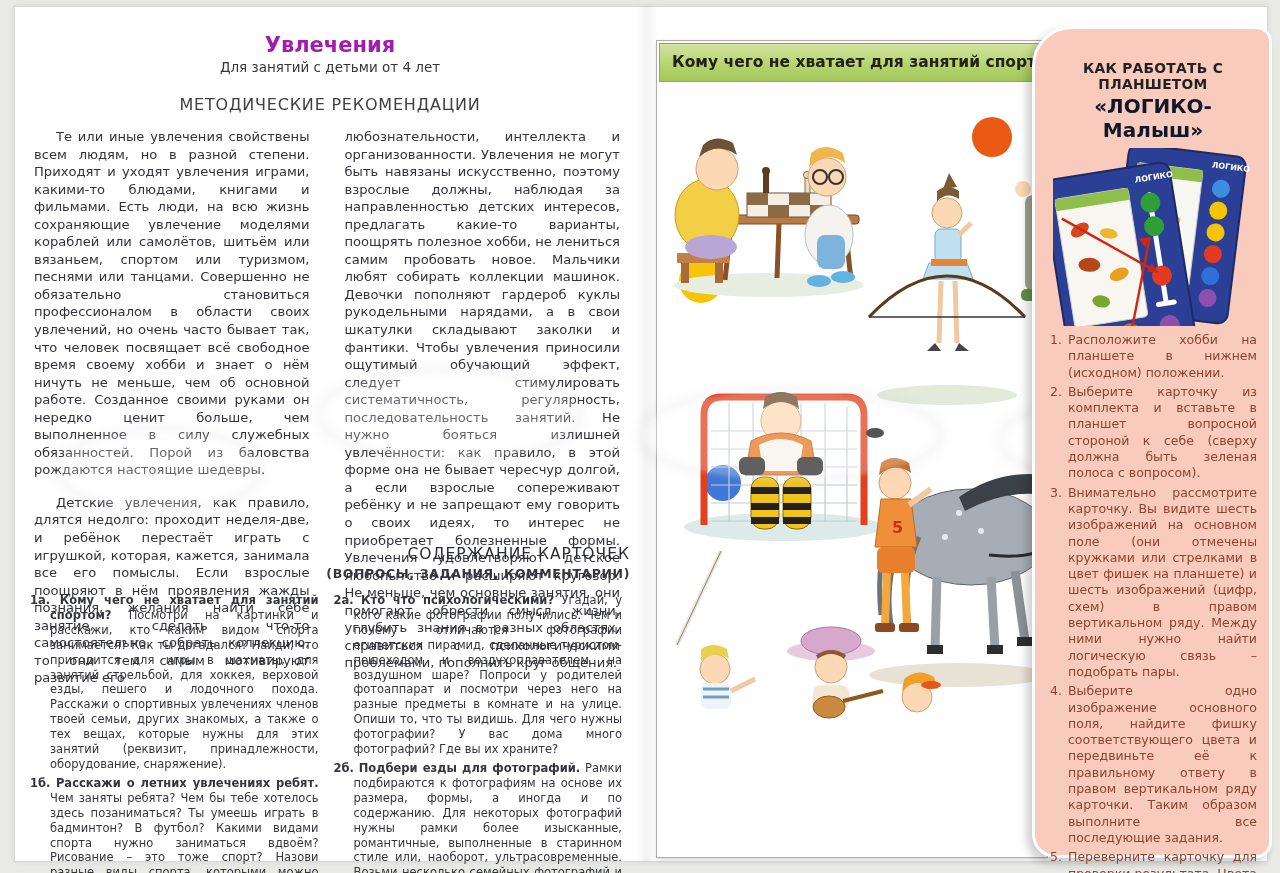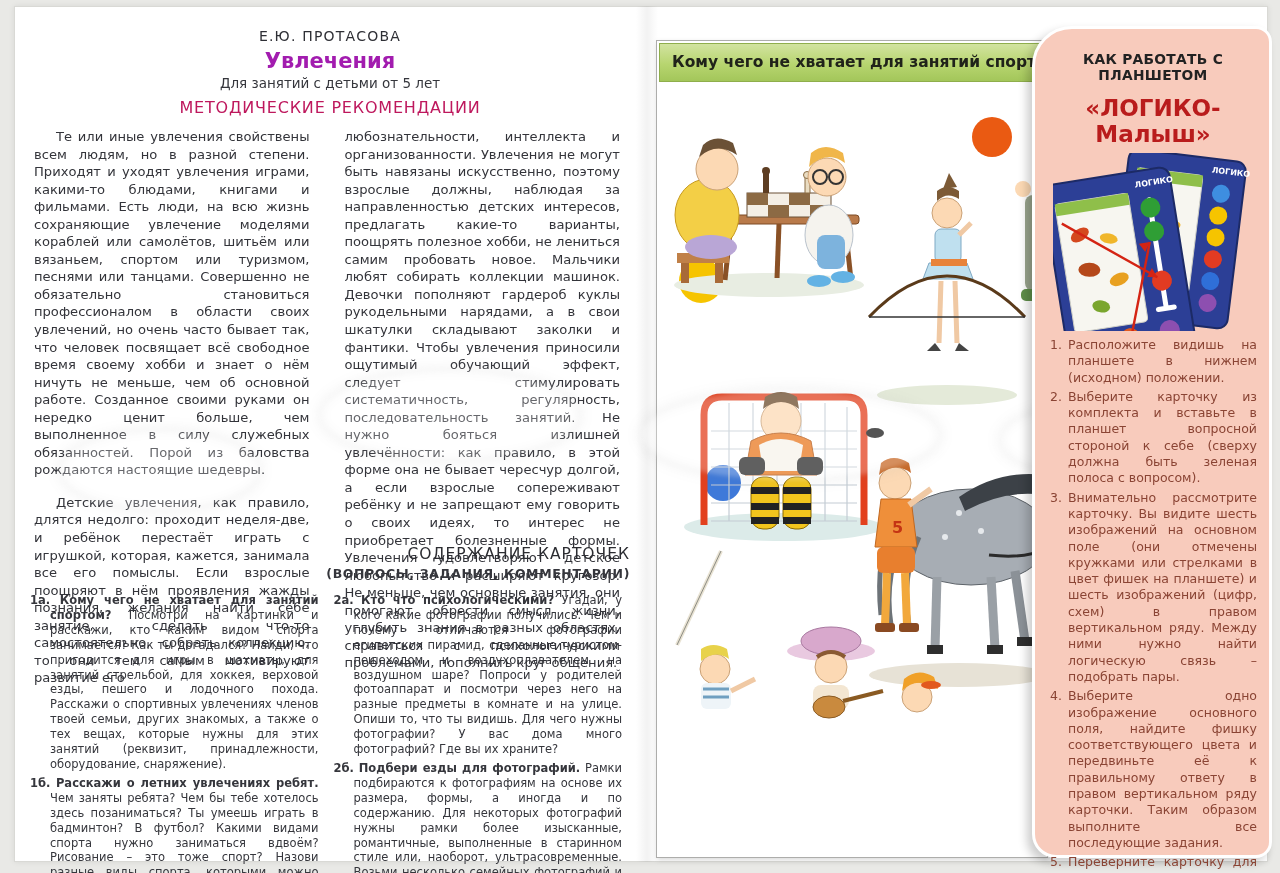--- a/index.html
+++ b/index.html
@@ -21,21 +21,21 @@
   .fold {
     position:absolute; left:636px; top:6px; width:22px; height:856px;
     background:linear-gradient(90deg, rgba(0,0,0,0) 0%, rgba(0,0,0,.05) 50%, rgba(0,0,0,0) 100%);
   }
 
   
   .lp-header { position:absolute; left:30px; top:28px; width:600px; text-align:center; }
   .lp-author { font-size:14px; letter-spacing:1.2px; color:#2e2f35; }
   .lp-title  { font-size:21px; font-weight:bold; margin-top:5px; color:#a21caf; }
   .lp-sub    { font-size:13.5px; margin-top:2px; }
-  .lp-method { font-size:16px; letter-spacing:.8px; margin-top:7px; color:#be185d; }
+  .lp-method { font-size:16px; letter-spacing:.8px; margin-top:20px; color:#404040; }
 
   .lp-cols {
     position:absolute; left:34px; top:128px; width:586px;
     display:flex; gap:35px;
   }
   .lp-col { flex:1; font-size:13.1px; line-height:17.55px; text-align:justify; color:#33343a; }
   .lp-col p.indent { text-indent:22px; }
   .lp-col p + p { margin-top:15px; }
 
   .contents-head { position:absolute; left:30px; top:545px; width:600px; text-align:right; }
@@ -71,22 +71,22 @@
   
   .panel {
     position:absolute; left:1032px; top:26px; width:240px; height:832px;
     background:#f8cbbc;
     border:3px solid #ffffff;
     border-radius:40px 16px 16px 24px;
     box-shadow:-5px 5px 10px rgba(0,0,0,.20);
     z-index:5;
     padding:14px 12px 10px 14px;
   }
-  .panel-title1 { text-align:center; font-size:13.8px; font-weight:bold; letter-spacing:.3px; color:#222; margin-top:8px; }
-  .panel-title2 { text-align:center; font-size:23px; font-weight:800; color:#b91c1c; margin-top:12px; }
+  .panel-title1 { text-align:center; font-size:13.8px; font-weight:bold; letter-spacing:.3px; color:#222; margin-top:17px; }
+  .panel-title2 { text-align:center; font-size:20px; font-weight:800; color:#0f172a; margin-top:2px; }
   .tablets { display:block; margin:6px auto 2px auto; }
   .steps {
     margin-top:6px; padding-left:17px;
     font-size:12.5px; line-height:16.3px; text-align:justify;
     color:#8a4434;
   }
   .steps li { margin-bottom:3px; padding-left:2px; }
 
   
   .wm { position:absolute; pointer-events:none; border-radius:50%;
@@ -99,23 +99,22 @@
   .wm4 { left:60px;  top:430px; width:200px; height:80px; }
 </style>
 </head>
 <body>
 
 <div id="stage">
   <div class="sheet"></div>
   <div class="fold"></div>
 
   <div class="lp-header">
-    <div class="lp-author">Е.Ю. ПРОТАСОВА</div>
     <div class="lp-title">Увлечения</div>
-    <div class="lp-sub">Для занятий с детьми от 5 лет</div>
+    <div class="lp-sub">Для занятий с детьми от 4 лет</div>
     <div class="lp-method">МЕТОДИЧЕСКИЕ РЕКОМЕНДАЦИИ</div>
   </div>
 
   <div class="lp-cols">
     <div class="lp-col">
       <p class="indent">Те или иные увлечения свойствены всем людям, но в разной степени. Приходят и уходят увлечения играми, какими-то блюдами, книгами и фильмами. Есть люди, на всю жизнь сохраняющие увлечение моделями кораблей или самолётов, шитьём или вязаньем, спортом или туризмом, песнями или танцами. Совершенно не обязательно становиться профессионалом в области своих увлечений, но очень часто бывает так, что человек посвящает всё свободное время своему хобби и знает о нём ничуть не меньше, чем об основной работе. Созданное своими руками он нередко ценит больше, чем выполненное в силу служебных обязанностей. Порой из баловства рождаются настоящие шедевры.</p>
       <p class="indent">Детские увлечения, как правило, длятся недолго: проходит неделя-две, и ребёнок перестаёт играть с игрушкой, которая, кажется, занимала все его помыслы. Если взрослые поощряют в нём проявления жажды познания, желания найти себе занятие, сделать что-то самостоятельно, собрать коллекцию, то они тем самым мотивируют развитие его</p>
     </div>
     <div class="lp-col">
       <p>любознательности, интеллекта и организованности. Увлечения не могут быть навязаны искусственно, поэтому взрослые должны, наблюдая за направленностью детских интересов, предлагать какие-то варианты, поощрять полезное хобби, не лениться самим пробовать новое. Мальчики любят собирать коллекции машинок. Девочки пополняют гардероб куклы рукодельными нарядами, а в свои шкатулки складывают заколки и фантики. Чтобы увлечения приносили ощутимый обучающий эффект, следует стимулировать систематичность, регулярность, последовательность занятий. Не нужно бояться излишней увлечённости: как правило, в этой форме она не бывает чересчур долгой, а если взрослые сопереживают ребёнку и не запрещают ему говорить о своих идеях, то интерес не приобретает болезненные формы. Увлечения удовлетворяют детское любопытство и расширяют кругозор. Не меньше, чем основные занятия, они помогают обрести смысл жизни, углубить знания в разных областях, справиться с психологическими проблемами, пополнить круг общения.</p>
@@ -358,21 +357,21 @@
           <circle cx="40" cy="166" r="10" fill="#f6c400"></circle>
             <circle cx="64" cy="164" r="10" fill="#e2591e"></circle>
             <circle cx="104" cy="162" r="10" fill="#8d4fb0"></circle>
         </g>
         <path d="M14 40 L100 108 M66 160 L98 72" stroke="#d42414" stroke-width="2.4"></path>
         <path d="M100 108 l-10 -2 6 -8 z M98 72 l-6 9 -5 -9 z" fill="#d42414"></path>
       </g>
     </svg>
 
     <ol class="steps">
-      <li>Расположите видишь на планшете в нижнем (исходном) положении.</li>
+      <li>Расположите хобби на планшете в нижнем (исходном) положении.</li>
       <li>Выберите карточку из комплекта и вставьте в планшет вопросной стороной к себе (сверху должна быть зеленая полоса с вопросом).</li>
       <li>Внимательно рассмотрите карточку. Вы видите шесть изображений на основном поле (они отмечены кружками или стрелками в цвет фишек на планшете) и шесть изображений (цифр, схем) в правом вертикальном ряду. Между ними нужно найти логическую связь – подобрать пары.</li>
       <li>Выберите одно изображение основного поля, найдите фишку соответствующего цвета и передвиньте её к правильному ответу в правом вертикальном ряду карточки. Таким образом выполните все последующие задания.</li>
       <li>Переверните карточку для проверки результата. Цвета фишек на планшете и кружков на карточке должны совпасть.</li>
 
     </ol>
   </div>
 
   <div class="wm wm1"></div>
   <div class="wm wm2"></div>

